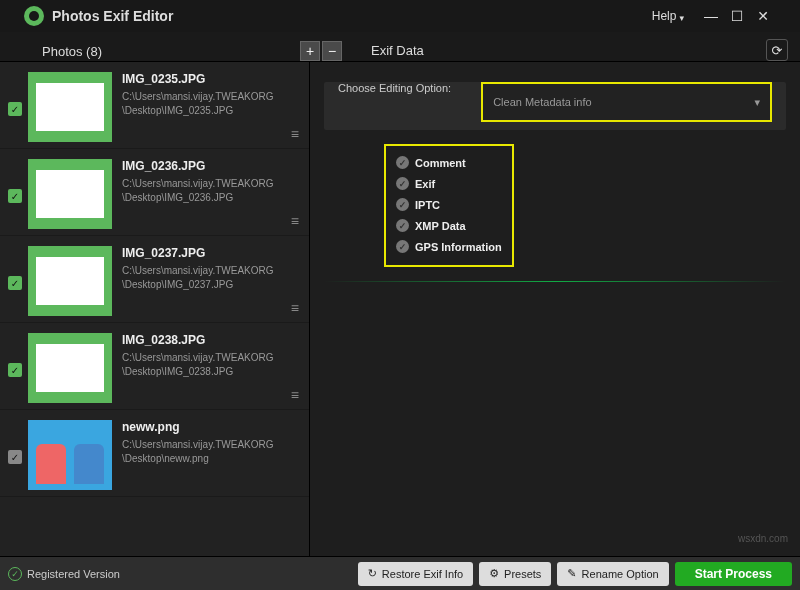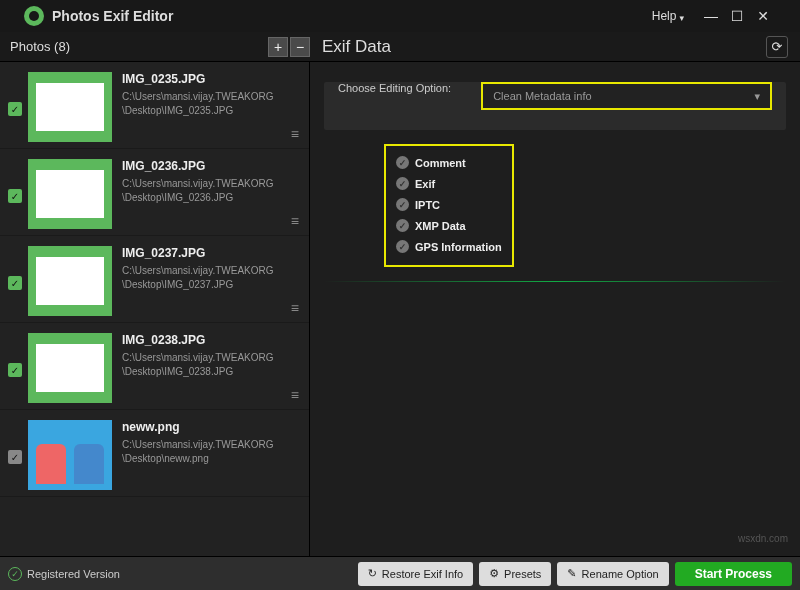--- a/index.html
+++ b/index.html
@@ -8,26 +8,26 @@
   
   .titlebar { height: 32px; background: #181818; display: flex; align-items: center; padding: 0 24px; }
   .logo { width: 20px; height: 20px; border-radius: 50%; background: #5cb85c; display: flex; align-items: center; justify-content: center; margin-right: 8px; position: relative; }
   .logo::after { content:""; width:10px; height:10px; background:#181818; border-radius:50%; position:absolute; }
   .app-title { font-size: 14px; font-weight: 600; flex: 1; }
   .help { font-size: 12px; margin-right: 14px; display:flex; align-items:flex-end; gap:3px;}
   .chev { font-size:9px; }
   .win-btn { width: 26px; text-align: center; font-size: 14px; color: #ddd; }
 
   
-  .headerrow { display: flex; height: 30px; align-items: center; border-bottom: 1px solid #000; }
+  .headerrow { display: flex; height: 30px; align-items: flex-end; border-bottom: 1px solid #000; padding-left: 32px; }
   .headerrow .left { width: 310px; display: flex; align-items: center; padding-left: 10px; }
   .headerrow .left span.title { font-size: 13px; flex:1; }
   .headerrow .sqbtn { width: 20px; height: 20px; background:#4a4a4a; border:1px solid #666; color:#eee; display:flex; align-items:center; justify-content:center; font-size:14px; margin-left:2px;}
   .headerrow .right { flex: 1; display: flex; align-items: center; padding: 0 12px; }
-  .headerrow .right span { font-size: 17px; flex:1; }
+  .headerrow .right span { font-size: 13px; flex:1;margin-left:17px; }
   .refresh { width:22px; height:22px; border:1px solid #555; border-radius:3px; display:flex; align-items:center; justify-content:center; font-size:13px;}
 
   
   .main { display: flex; height: calc(100% - 32px - 30px - 34px); }
   .left-panel { width: 310px; background: #222; overflow-y: auto; border-right:1px solid #000;}
   .left-panel::-webkit-scrollbar{width:10px;} .left-panel::-webkit-scrollbar-thumb{background:#555;}
   .item { display:flex; align-items:flex-start; padding:10px 8px 6px 8px; border-bottom:1px solid #1a1a1a; position:relative;}
   .chk { width:14px; height:14px; background:#5cb85c; border-radius:2px; margin-top:30px; margin-right:6px; display:flex; align-items:center; justify-content:center; font-size:10px; color:#111;}
   .chk.gray{ background:#888;}
   .thumb { width:84px; height:70px; background:#5cb85c; display:flex; align-items:center; justify-content:center; margin-right:10px;}
@@ -35,21 +35,21 @@
   .thumb.img { background:#3aa6e0; overflow:hidden; position:relative;}
   .thumb.img .char{ width:30px; height:40px; background:#e66; border-radius:6px 6px 0 0; position:absolute;}
   .meta { flex:1; color:#ccc; }
   .fname { font-size:12px; font-weight:600; color:#eee; margin-bottom:4px;}
   .fpath { font-size:10px; color:#999; line-height:1.4;}
   .more { position:absolute; right:10px; bottom:6px; color:#888; font-size:14px;}
 
   .right-panel { flex:1; background:#1e1e1e; padding: 20px 14px; overflow:auto;}
   .option-row { background:#2b2b2b; height:48px; display:flex; align-items:flex-start; padding:0 14px; border-radius:2px;}
   .option-row label { font-size:11px; color:#ccc; margin-right:30px;}
-  .dropdown { flex:1; height:28px; border:2px solid #e8e800; background:#222; display:flex; align-items:center; padding:0 10px; font-size:11px; color:#999; justify-content:space-between;}
+  .dropdown { flex:1; height:40px; border:2px solid #e8e800; background:#222; display:flex; align-items:center; padding:0 10px; font-size:11px; color:#999; justify-content:space-between;}
   .checks { margin:14px 0 0 60px; border:2px solid #e8e800; width:130px; padding:6px 10px 8px 10px;}
   .checks .cline { display:flex; align-items:center; gap:6px; font-size:11px; color:#eee; padding:4px 0; font-weight:600;}
   .checks .cbox { width:13px; height:13px; background:#777; border-radius:50%; display:flex; align-items:center; justify-content:center; font-size:9px; color:#333;}
   .hr { height:1px; background:linear-gradient(90deg, transparent, #1a4, transparent); margin-top:14px;}
 
   
   .bottom { position:absolute; bottom:0; left:0; right:0; height:34px; background:#2e2e2e; border-top:1px solid #000; display:flex; align-items:center; padding:0 8px; gap:6px;}
   .reg { display:flex; align-items:center; gap:5px; font-size:11px; color:#ccc; flex:1;}
   .reg .ok { width:14px; height:14px; border:1.5px solid #5cb85c; border-radius:50%; display:flex; align-items:center; justify-content:center; font-size:9px; color:#5cb85c;}
   .bbtn { height:24px; background:#ddd; color:#222; border-radius:3px; padding:0 10px; display:flex; align-items:center; gap:5px; font-size:11px;}

